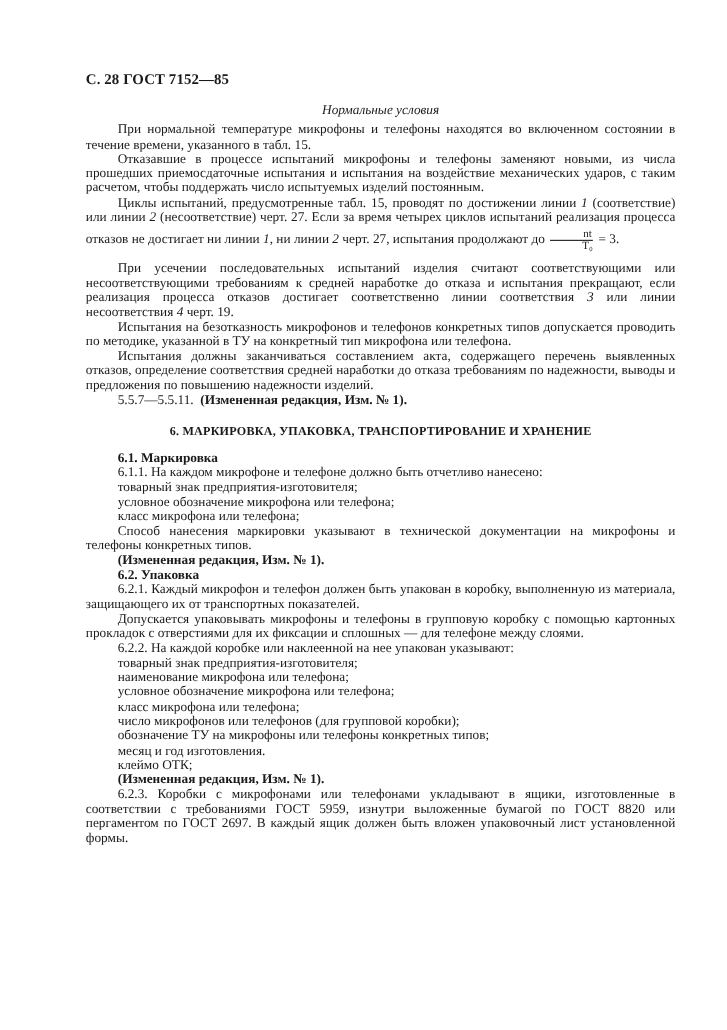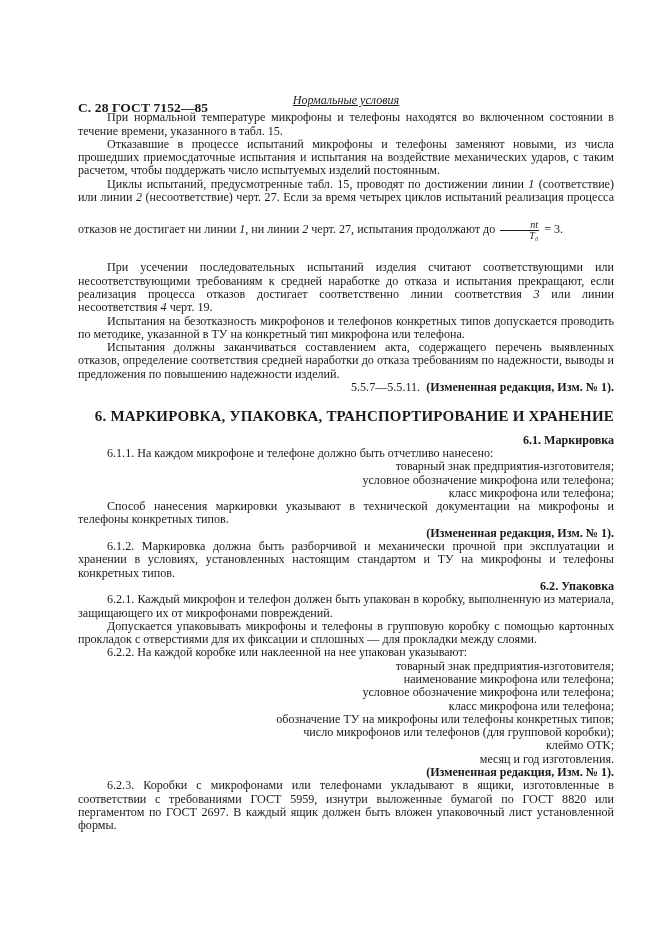--- a/index.html
+++ b/index.html
@@ -3,38 +3,38 @@
   <meta charset="utf-8">
   <style>
     html, body { margin: 0; padding: 0; background: #ffffff; }
     body {
       width: 661px; height: 936px; position: relative; overflow: hidden;
       font-family: "Liberation Serif", "DejaVu Serif", serif;
       color: #1a1a1a;
     }
     .page-header {
       position: absolute; left: 78px; top: 64px;
-      font-weight: bold; font-size: 13.5px; letter-spacing: 0.1px; margin-top: 36px;
+      font-weight: bold; font-size: 13.5px; letter-spacing: 0.1px;
     }
     .content {
       position: absolute; left: 78px; top: 94px; width: 536px;
       font-size: 12.1px; line-height: 13.3px;
     }
-    .subtitle { text-align: center; font-style: italic; margin: 0 0 4px 0; text-decoration: underline; }
+    .subtitle { text-align: center; font-style: italic; margin: 0 0 4px 0; }
     p { margin: 0; text-align: justify; text-indent: 29px; }
-    p.ni { text-indent: 29px; text-align: right; }
+    p.ni { text-indent: 29px; text-align: left; }
     .b { font-weight: bold; }
     .i { font-style: italic; }
     .section-title {
-      text-align: right; font-weight: bold; font-size: 15px;
+      text-align: center; font-weight: bold; font-size: 11px;
       margin: 16px 0 10px 0; letter-spacing: 0.2px;
     }
     .frac {
       display: inline-block; vertical-align: middle; 
-      font-style: italic; font-size: 10px; line-height: 10px; margin: 16px 2px;
+      font-size: 10px; line-height: 10px; margin: 4px 2px;
     }
     .frac .num { display: block; border-bottom: 1px solid #1a1a1a; padding: 0 1px; }
     .frac .den { display: block; }
     .gap { height: 4px; }
   </style>
 </head>
 <body>
 
 <div class="page-header">С. 28 ГОСТ 7152—85</div>
 
@@ -55,29 +55,28 @@
 
   <div class="section-title">6.  МАРКИРОВКА, УПАКОВКА, ТРАНСПОРТИРОВАНИЕ И ХРАНЕНИЕ</div>
 
   <p class="ni b">6.1.  Маркировка</p>
   <p>6.1.1.  На каждом микрофоне и телефоне должно быть отчетливо нанесено:</p>
   <p class="ni">товарный знак предприятия-изготовителя;</p>
   <p class="ni">условное обозначение микрофона или телефона;</p>
   <p class="ni">класс микрофона или телефона;</p>
   <p>Способ нанесения маркировки указывают в технической документации на микрофоны и телефоны конкретных типов.</p>
   <p class="ni b">(Измененная редакция, Изм.  № 1).</p>
-  <p>6.1.2.  Маркировка должна быть разборчивой и механически прочной при эксплуатации и хранении в условиях, установленных настоящим стандартом и ТУ на микрофоны и телефоны конкретных типов.</p>
 
   <p class="ni b">6.2.  Упаковка</p>
-  <p>6.2.1.  Каждый микрофон и телефон должен быть упакован в коробку, выполненную из материала, защищающего их от микрофонами повреждений.</p>
-  <p>Допускается упаковывать микрофоны и телефоны в групповую коробку с помощью картонных прокладок с отверстиями для их фиксации и сплошных — для прокладки между слоями.</p>
+  <p>6.2.1.  Каждый микрофон и телефон должен быть упакован в коробку, выполненную из материала, защищающего их от транспортных показателей.</p>
+  <p>Допускается упаковывать микрофоны и телефоны в групповую коробку с помощью картонных прокладок с отверстиями для их фиксации и сплошных — для телефоне между слоями.</p>
   <p>6.2.2.  На каждой коробке или наклеенной на нее упакован указывают:</p>
   <p class="ni">товарный знак предприятия-изготовителя;</p>
   <p class="ni">наименование микрофона или телефона;</p>
   <p class="ni">условное обозначение микрофона или телефона;</p>
   <p class="ni">класс микрофона или телефона;</p>
+  <p class="ni">число микрофонов или телефонов (для групповой коробки);</p>
   <p class="ni">обозначение ТУ на микрофоны или телефоны конкретных типов;</p>
-  <p class="ni">число микрофонов или телефонов (для групповой коробки);</p>
+  <p class="ni">месяц и год изготовления.</p>
   <p class="ni">клеймо ОТК;</p>
-  <p class="ni">месяц и год изготовления.</p>
   <p class="ni b">(Измененная редакция, Изм. № 1).</p>
   <p>6.2.3.  Коробки с микрофонами или телефонами укладывают в ящики, изготовленные в соответствии с требованиями ГОСТ 5959, изнутри выложенные бумагой по ГОСТ 8820 или пергаментом по ГОСТ 2697. В каждый ящик должен быть вложен упаковочный лист установленной формы.</p>
 </div>
 
 </body></html>

